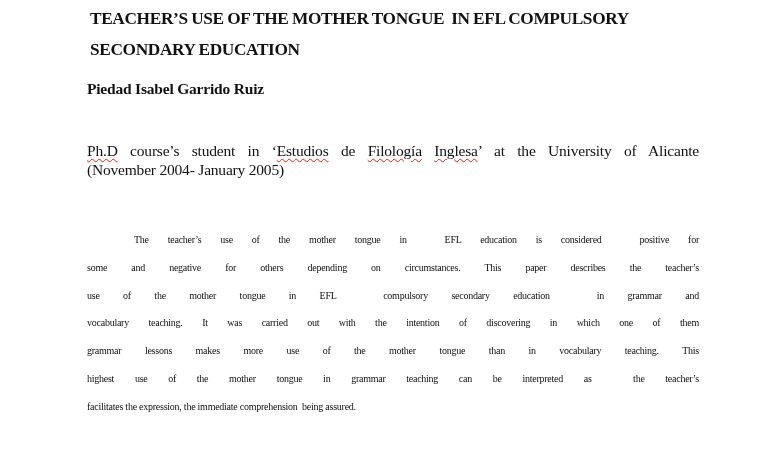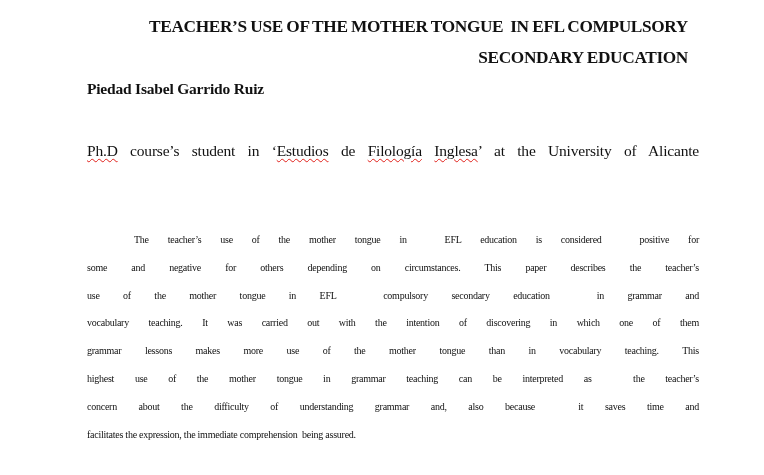--- a/index.html
+++ b/index.html
@@ -17,23 +17,23 @@
     }
     .page {
       position: absolute;
       left: 87px;
       top: 0;
       width: 612px;
     }
     .title {
       font-weight: bold;
       font-size: 17.3px;
-      text-align: right;
+      text-align: left;
       line-height: 31px;
-      margin: 11px;
+      margin: 3px;
       padding-top: 0;
       letter-spacing: -0.35px;
       word-spacing: -0.5px;
     }
     .title .line {
       display: block;
       white-space: pre;
     }
     .author-block {
       position: absolute;
@@ -103,27 +103,27 @@
 <div class="page">
 
   <h1 class="title">
     <span class="line">TEACHER’S USE OF THE MOTHER TONGUE  IN EFL COMPULSORY</span>
     <span class="line">SECONDARY EDUCATION</span>
   </h1>
 
   <div class="author-block">
     <span class="author-name">Piedad Isabel Garrido Ruiz</span>
     <span class="affil-line1"><span class="spell">Ph.D</span><span> course’s student in ‘</span><span class="spell">Estudios</span><span> de </span><span class="spell">Filología</span><span> </span><span class="spell">Inglesa</span><span>’ at the University of Alicante</span></span>
+    <span class="affil-line2">(November 2004- January 2005)</span>
   </div>
 
 
   <div class="abstract-body">
     <span class="ln first">The teacher’s use of the mother tongue in  EFL education is considered  positive for</span>
     <span class="ln">some and negative for others depending on circumstances. This paper describes the teacher’s</span>
     <span class="ln">use of the mother tongue in EFL  compulsory secondary education  in grammar and</span>
     <span class="ln">vocabulary teaching. It was carried out with the intention of discovering in which one of them</span>
     <span class="ln">grammar lessons makes more use of the mother tongue than in vocabulary teaching. This</span>
     <span class="ln">highest use of the mother tongue in grammar teaching can be interpreted as  the teacher’s</span>
-    <span class="ln">concern about the difficulty of understanding grammar and, also because  it saves time and</span>
     <span class="ln last">facilitates the expression, the immediate comprehension  being assured.</span>
   </div>
 
 </div>
 
 </body></html>

